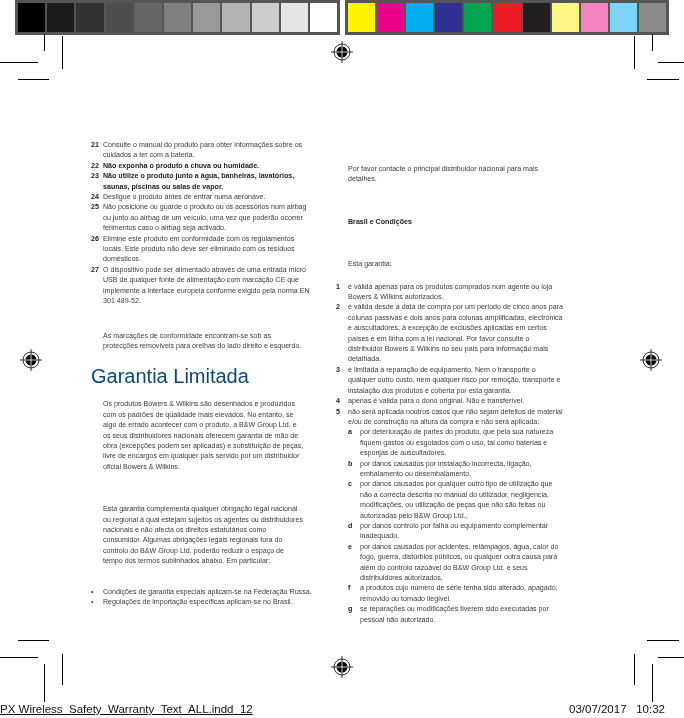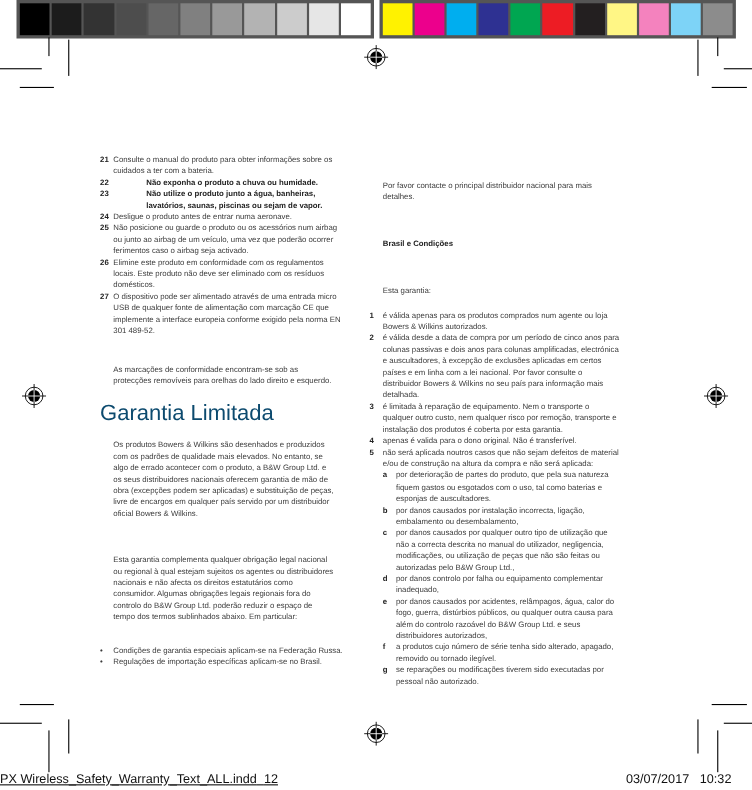--- a/index.html
+++ b/index.html
@@ -10,21 +10,21 @@
   .swatch { height:29px; margin-right:2px; }
   .swatch:last-child { margin-right:0; }
   
   .line { position:absolute; background:#000; }
   
   .reg { position:absolute; width:22px; height:22px; }
   
   .col { position:absolute; font-size:7.1px; line-height:10.4px; color:#3a3a3a; }
   .item { display:flex; }
   .num { width:12px; flex:none; font-weight:bold; color:#222; }
-  .b { font-weight:bold; color:#222;gap:30px; }
+  .b { font-weight:bold; color:#222; }
   .sub { display:flex; padding-left:12px; }
   .sub .num { width:12px; }
   p { margin:12px; }
   .h1 { font-size:20px; line-height:22px; color:#0c4a6e; font-weight:normal; margin:14px 0 12px 0; }
   .gap { height:8px; }
   .bul { display:flex; }
   .bul .dot { width:12px; flex:none; }
   .footer { position:absolute; top:703px; font-size:11.5px; color:#111; font-family:"Liberation Sans", sans-serif; }
 </style>
 </head>
@@ -117,21 +117,21 @@
     <div class="item">
         <span class="num">21</span>
         <span>Consulte o manual do produto para obter informações sobre os cuidados a ter com a bateria.</span>
       </div>
     <div class="item b">
         <span class="num">22</span>
         <span>Não exponha o produto a chuva ou humidade.</span>
       </div>
     <div class="item b">
         <span class="num">23</span>
-        <span>Não utilize o produto junto a água, banheiras, lavatórios, saunas, piscinas ou sejam de vapor.</span>
+        <span>Não utilize o produto junto a água, banheiras, lavatórios, saunas, piscinas ou salas de vapor.</span>
       </div>
     <div class="item">
         <span class="num">24</span>
         <span>Desligue o produto antes de entrar numa aeronave.</span>
       </div>
     <div class="item">
         <span class="num">25</span>
         <span>Não posicione ou guarde o produto ou os acessórios num airbag ou junto ao airbag de um veículo, uma vez que poderão ocorrer ferimentos caso o airbag seja activado.</span>
       </div>
     <div class="item">

